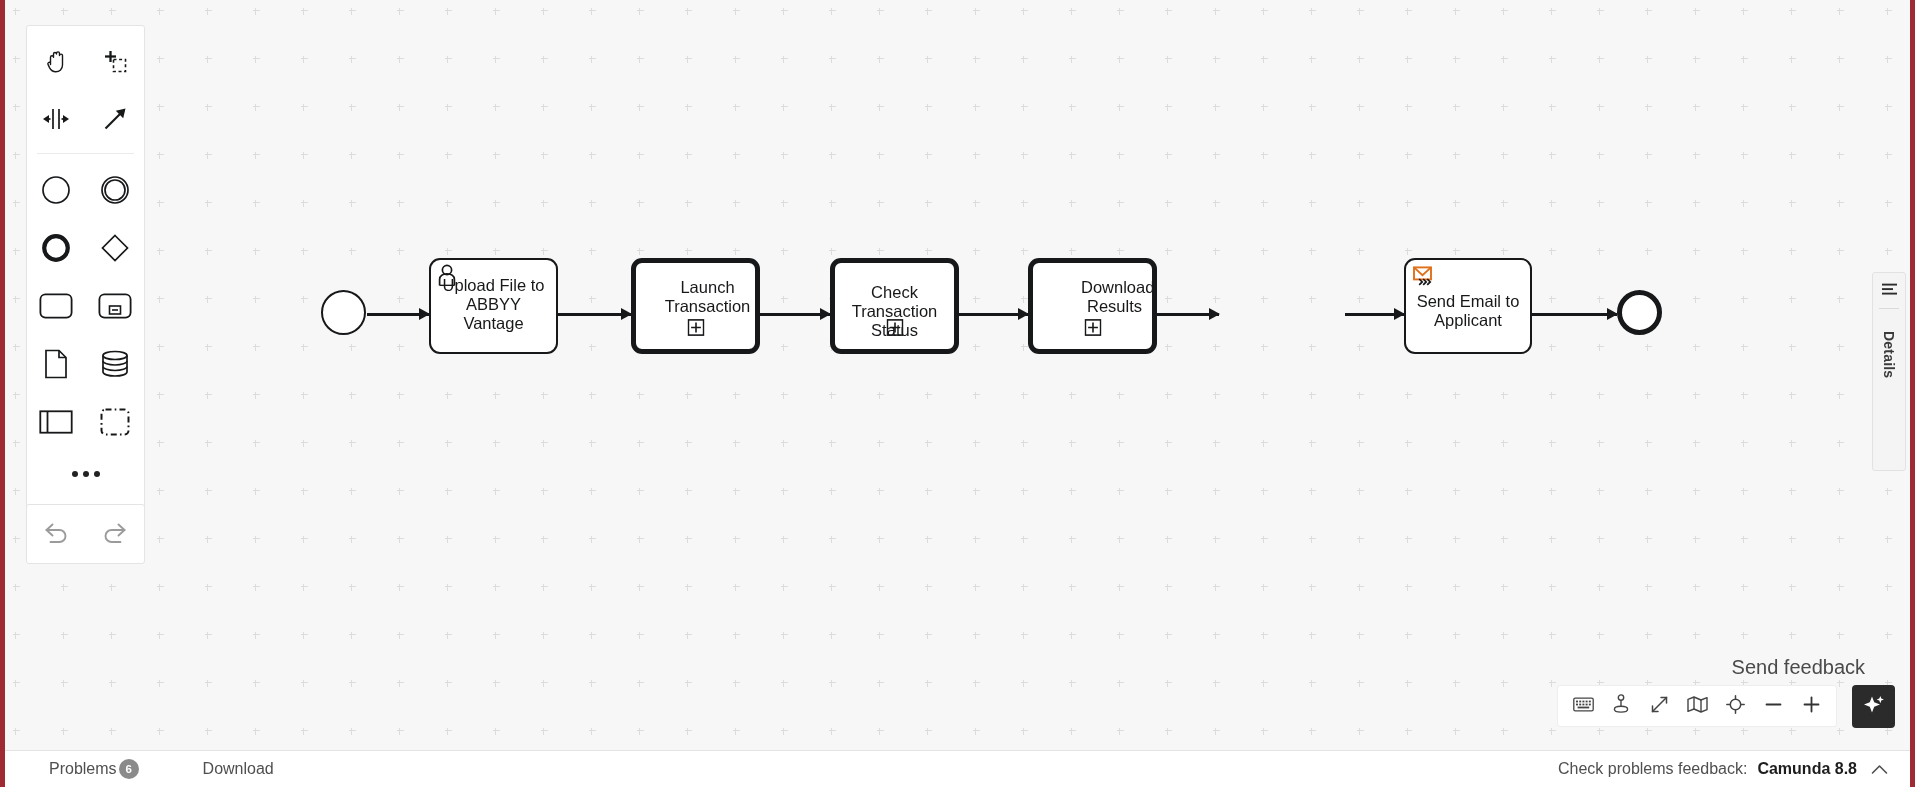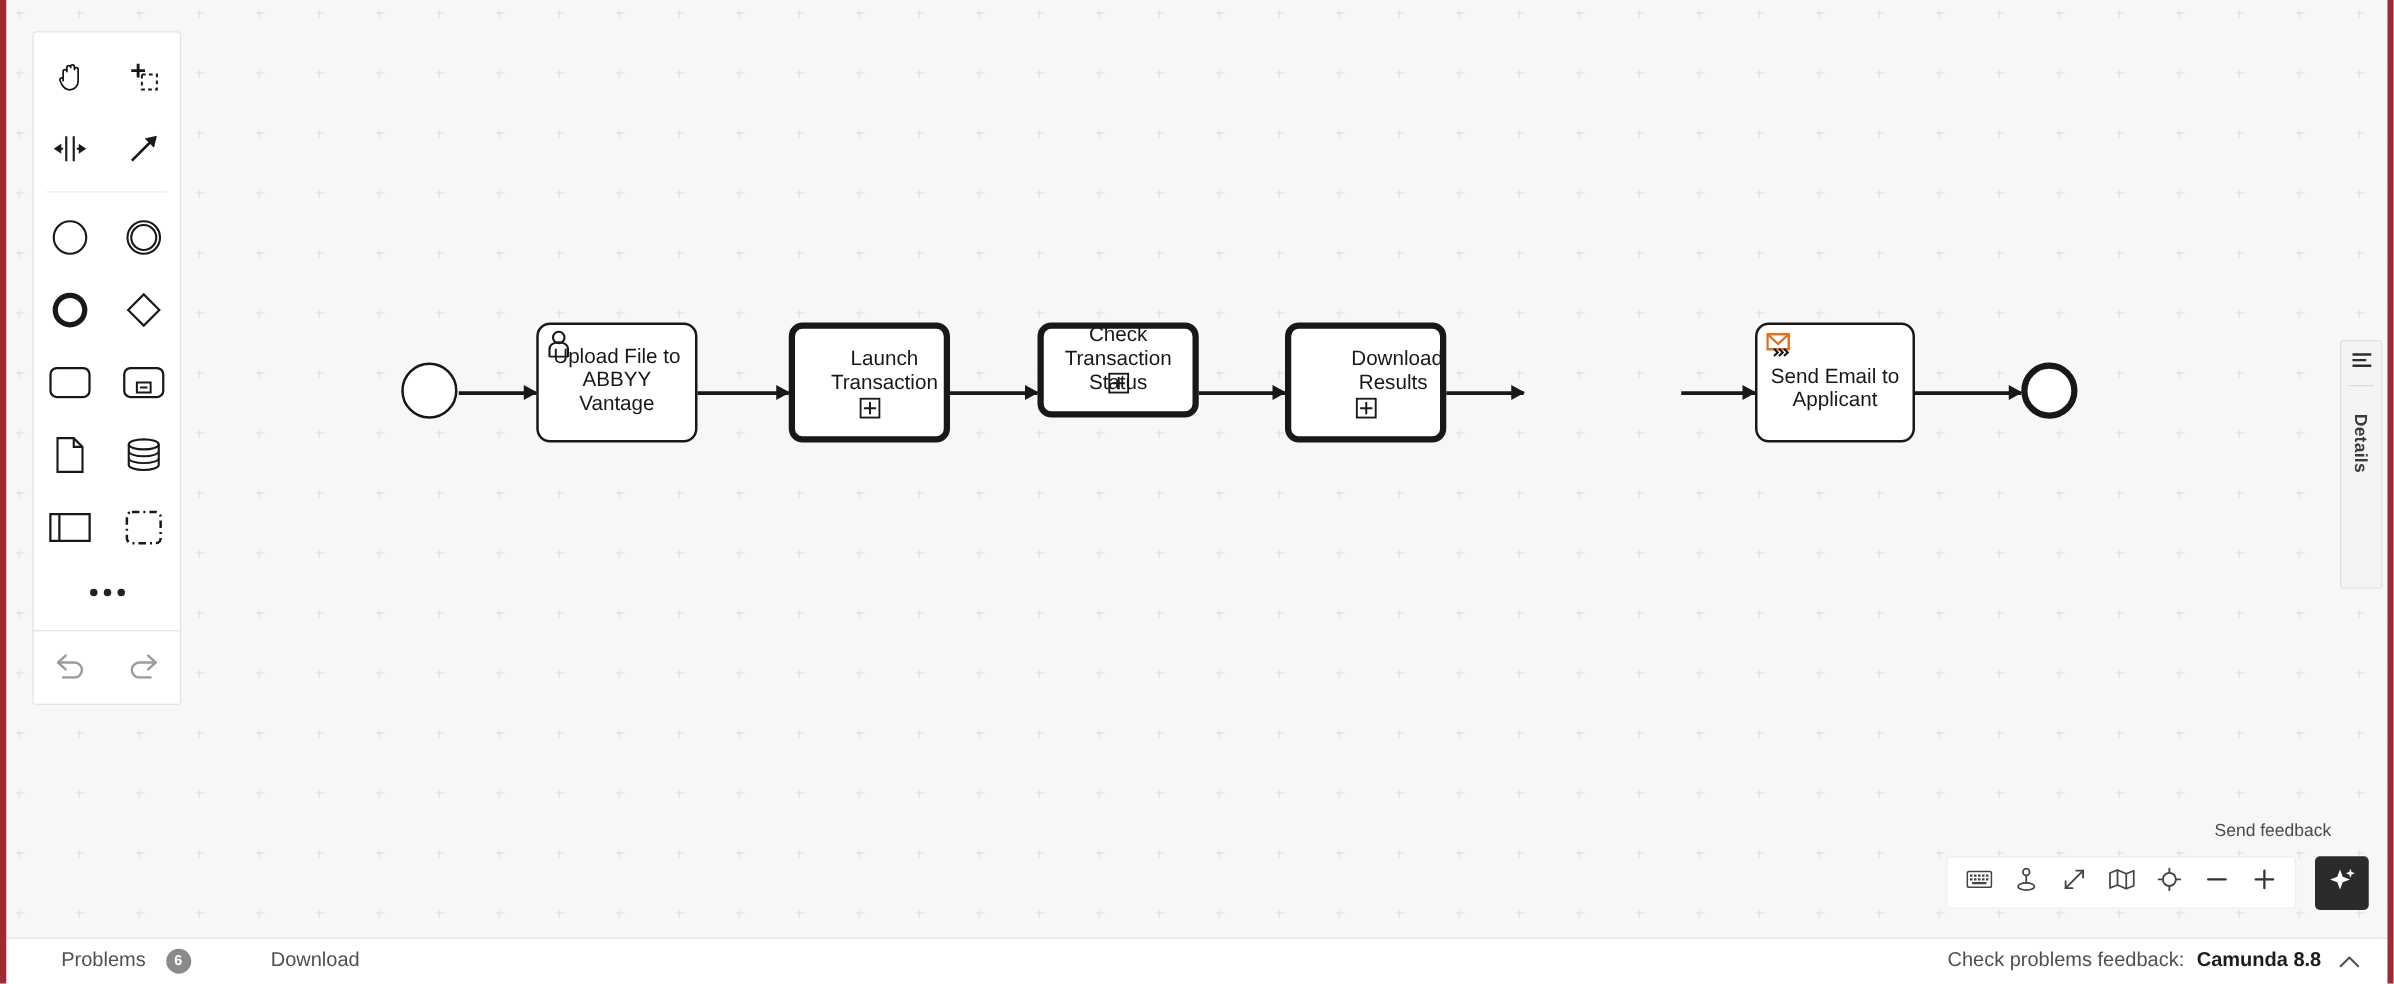--- a/index.html
+++ b/index.html
@@ -171,21 +171,21 @@
     font-weight: bold;
     color: #3b3b3b;
     letter-spacing: 0.2px;
     margin-top: 18px;
   }
 
   
   #send-feedback {
     position: absolute;
     right: 50px; top: 656px;
-    font-size: 14px;
+    font-size: 20px;
     color: #4a4a4a;
     cursor: pointer;
     z-index: 25;
   }
   #canvas-toolbar {
     position: absolute;
     right: 78px; top: 685px;
     height: 42px;
     background: #ffffff;
     border: 1px solid #eeeeee;
@@ -214,21 +214,21 @@
   #statusbar {
     position: absolute;
     left: 5px; right: 5px; bottom: 0;
     height: 37px;
     background: #ffffff;
     border-top: 1px solid #e3e3e3;
     display: flex; align-items: center;
     z-index: 40;
   }
   .sb-tab {
-    display: flex; align-items: center; gap: 16px;
+    display: flex; align-items: center; gap: 2px;
     font-size: 16px; color: #4f4f4f;
     cursor: pointer;
     padding: 0 14px;
   }
   #sb-problems { margin-left: 30px; }
   #sb-variables { margin-left: 36px; }
   .sb-badge {
     min-width: 20px; height: 20px;
     border-radius: 50%;
     background: #8a8a8a;
@@ -300,21 +300,21 @@
         </span>
       </div>
     </div>
 
     <div class="flow" style="left:755px; top:313px; width:70px;">
       <div class="flow-line" style="left:0; width:70px;"></div>
       <div class="flow-arrow"></div>
     </div>
 
     <div class="node" style="left:825px; top:258px;">
-      <div class="task task-thick" style="width:129px; height:76px;">
+      <div class="task task-thick" style="width:129px; height:96px;align-items:flex-end;">
         <div class="task-label" style="transform:translateY(-9px);">Check
 Transaction
 Status</div>
         <span class="marker-expand">
           <svg width="17" height="17" viewBox="0 0 17 17">
             <rect x="0.9" y="0.9" width="15.2" height="15.2" fill="none" stroke="#17181a" stroke-width="1.6"></rect>
             <line x1="8.5" y1="3.6" x2="8.5" y2="13.4" stroke="#17181a" stroke-width="1.6"></line>
             <line x1="3.6" y1="8.5" x2="13.4" y2="8.5" stroke="#17181a" stroke-width="1.6"></line>
           </svg>
         </span>

